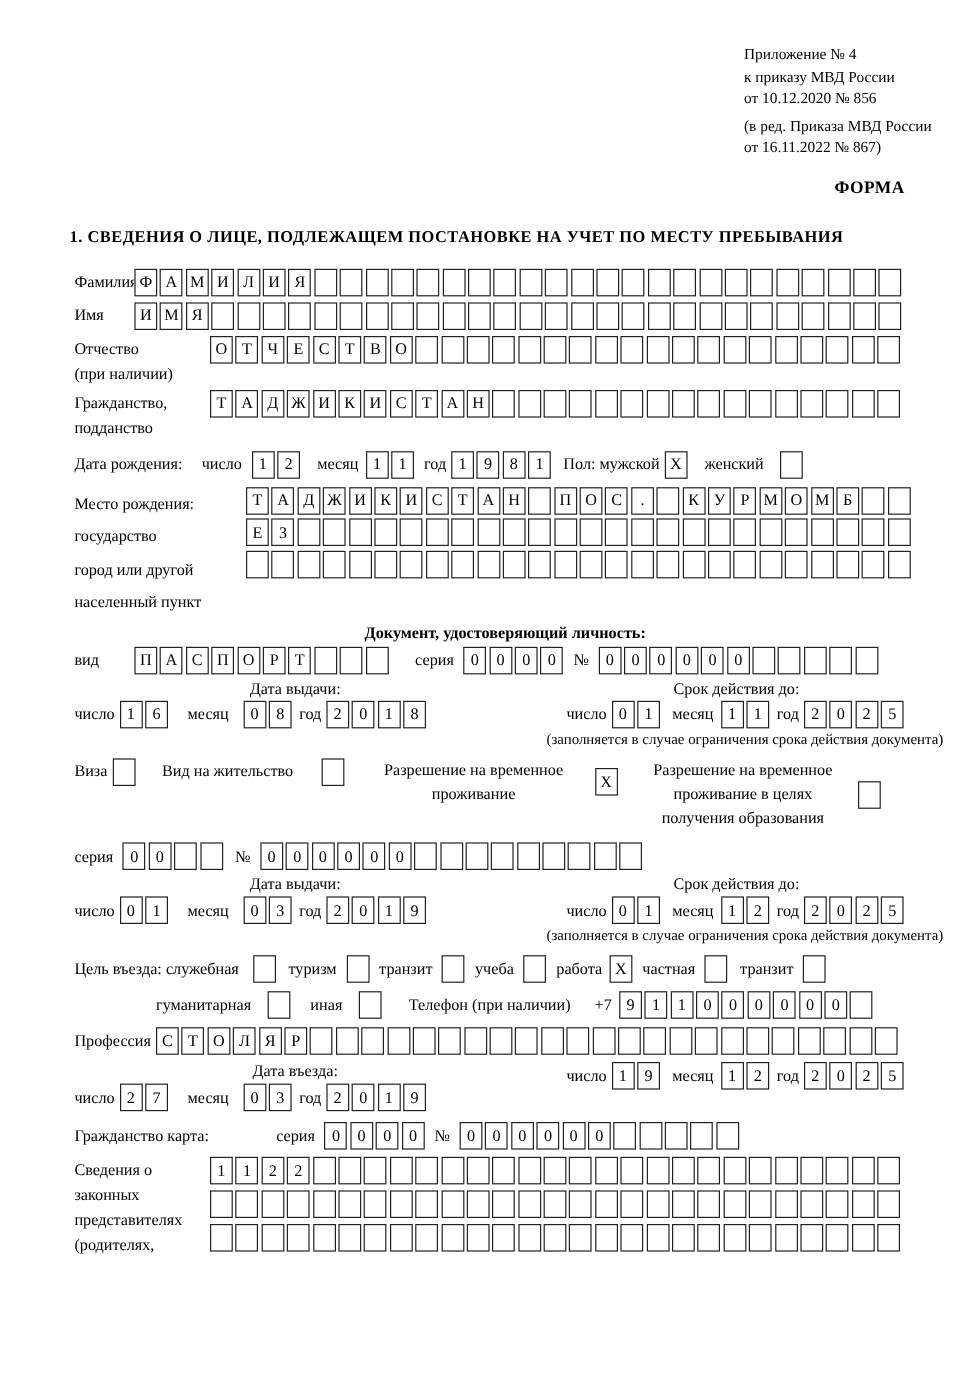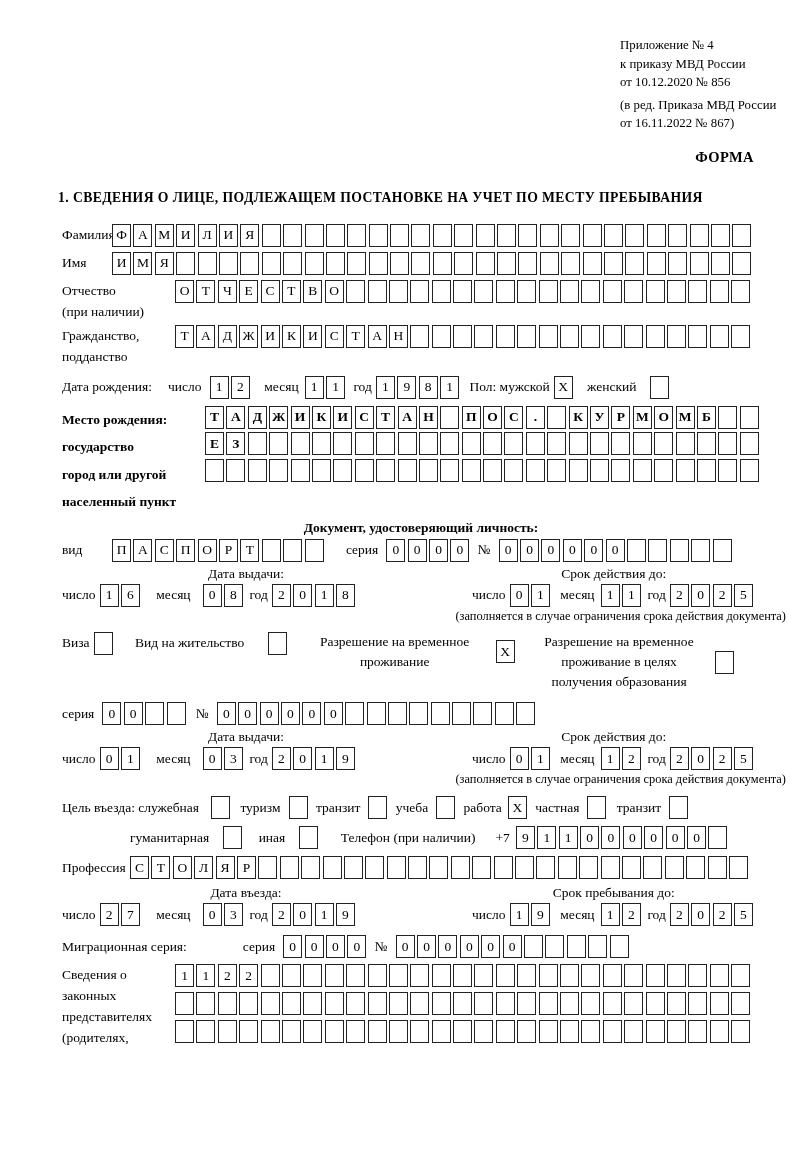--- a/index.html
+++ b/index.html
@@ -226,21 +226,21 @@
         <span class="cell">9</span>
         <span class="cell">8</span>
         <span class="cell">1</span>
       </span>
     <span class="lbl ml8">Пол: мужской</span>
     <span class="cell ml4">X</span>
     <span class="lbl ml12">женский</span>
     <span class="cell ml14"></span>
   </div>
 
-  <div class="row rowtop" style="margin-top:7px;font-weight:bold;">
+  <div class="row rowtop" style="margin-top:7px;">
     <div class="label-col w143" style="line-height:27.5px;">
       <div>Место рождения:</div>
       <div>государство</div>
       <div>город или другой</div>
       <div>населенный пункт</div>
     </div>
     <div>
       <div class="cells cellrowgap">
           <span class="cell">Т</span>
           <span class="cell">А</span>
@@ -601,21 +601,20 @@
         <span class="lbl ml4">год</span>
         <span class="cells ml4">
             <span class="cell">2</span>
             <span class="cell">0</span>
             <span class="cell">1</span>
             <span class="cell">9</span>
           </span>
       </div>
     </div>
     <div class="date-col" style="margin-left:42px;">
-      <div class="date-head">Срок пребывания до:</div>
       <div class="date-row">
         <span class="lbl">число</span>
         <span class="cells ml4">
             <span class="cell">1</span>
             <span class="cell">9</span>
           </span>
         <span class="lbl ml8">месяц</span>
         <span class="cells ml6">
             <span class="cell">1</span>
             <span class="cell">2</span>
@@ -625,21 +624,21 @@
             <span class="cell">2</span>
             <span class="cell">0</span>
             <span class="cell">2</span>
             <span class="cell">5</span>
           </span>
       </div>
     </div>
   </div>
 
   <div class="row" style="margin-top:9px;">
-    <span class="lbl">Миграционная серия:</span>
+    <span class="lbl">Гражданство карта:</span>
     <span class="lbl" style="margin-left:56px;">серия</span>
     <span class="cells ml8">
         <span class="cell">0</span>
         <span class="cell">0</span>
         <span class="cell">0</span>
         <span class="cell">0</span>
       </span>
     <span class="lbl ml6">№</span>
     <span class="cells ml8">
         <span class="cell">0</span>

